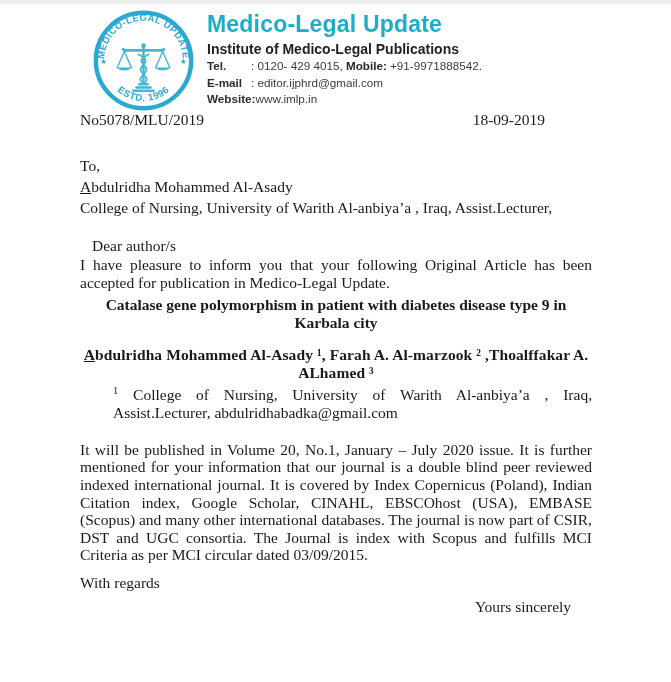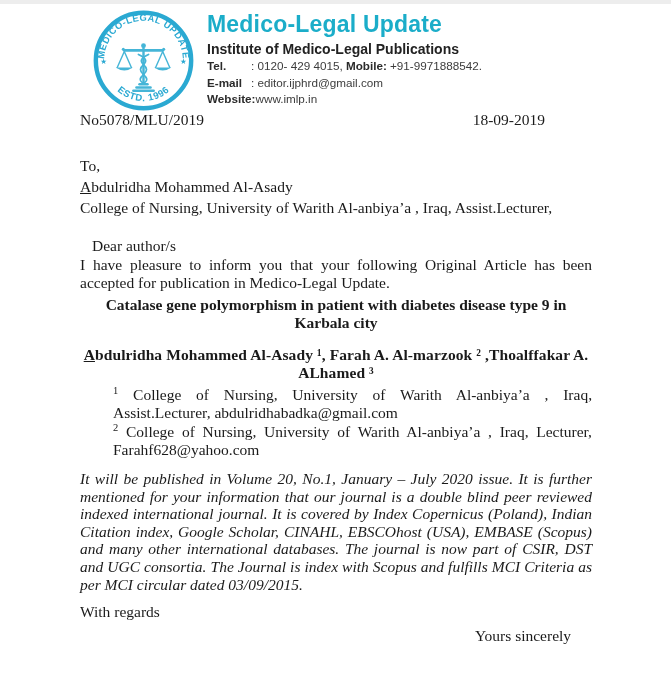--- a/index.html
+++ b/index.html
@@ -62,21 +62,21 @@
   }
   .authors-line {
     margin: 15px 0 0 0;
     font-weight: bold; text-align: center; line-height: 17.6px;
     letter-spacing: 0.1px;
   }
   .affiliations { margin: 4px 0 0 33px; }
   .affiliations p { margin: 0; text-align: justify; line-height: 18.6px; }
   .affiliations sup { font-size: 10.5px; line-height: 0; }
 
-  .details { margin-top: 10px; font-style: italic; }
+  .details { margin-top: 18px; }
 
   .regards { margin: 10px 0 0 0; text-align: left; }
 
   .sign-block {
     width: 138px;
     margin: 6px 0 0 auto;
     text-align: center;
   }
   .sign-block p { margin: 0; }
 </style>
@@ -156,21 +156,20 @@
 
     <p class="salutation">Dear author/s</p>
     <p class="para">I have pleasure to inform you that your following Original Article has been accepted for publication in Medico-Legal Update.</p>
 
     <p class="article-title">Catalase gene polymorphism in patient with diabetes disease type 9 in Karbala city</p>
 
     <p class="authors-line"><span class="u">A</span><span>bdulridha Mohammed Al-Asady ¹, Farah A.  Al-marzook ²  ,Thoalffakar A. ALhamed ³</span></p>
 
     <div class="affiliations">
       <p><sup>1</sup> <span>College of Nursing, University of Warith Al-anbiya’a , Iraq, Assist.Lecturer, abdulridhabadka@gmail.com</span></p>
-      <p><sup>2</sup> <span>College of Nursing, University of Warith Al-anbiya’a , Iraq, Lecturer, Farahf628@yahoo.com</span></p>
     </div>
 
     <p class="para details">It will be published in Volume 20, No.1, January – July 2020 issue.  It is further mentioned for your information that our journal is a double blind peer reviewed indexed international journal. It is covered by Index Copernicus (Poland), Indian Citation index, Google Scholar, CINAHL, EBSCOhost (USA), EMBASE (Scopus) and many other international databases. The journal is now part of CSIR, DST and UGC consortia. The Journal is index with Scopus and fulfills MCI Criteria as per MCI circular dated 03/09/2015.</p>
 
     <p class="regards">With regards</p>
 
     <div class="sign-block">
       <p>Yours sincerely</p>
 
     </div>

